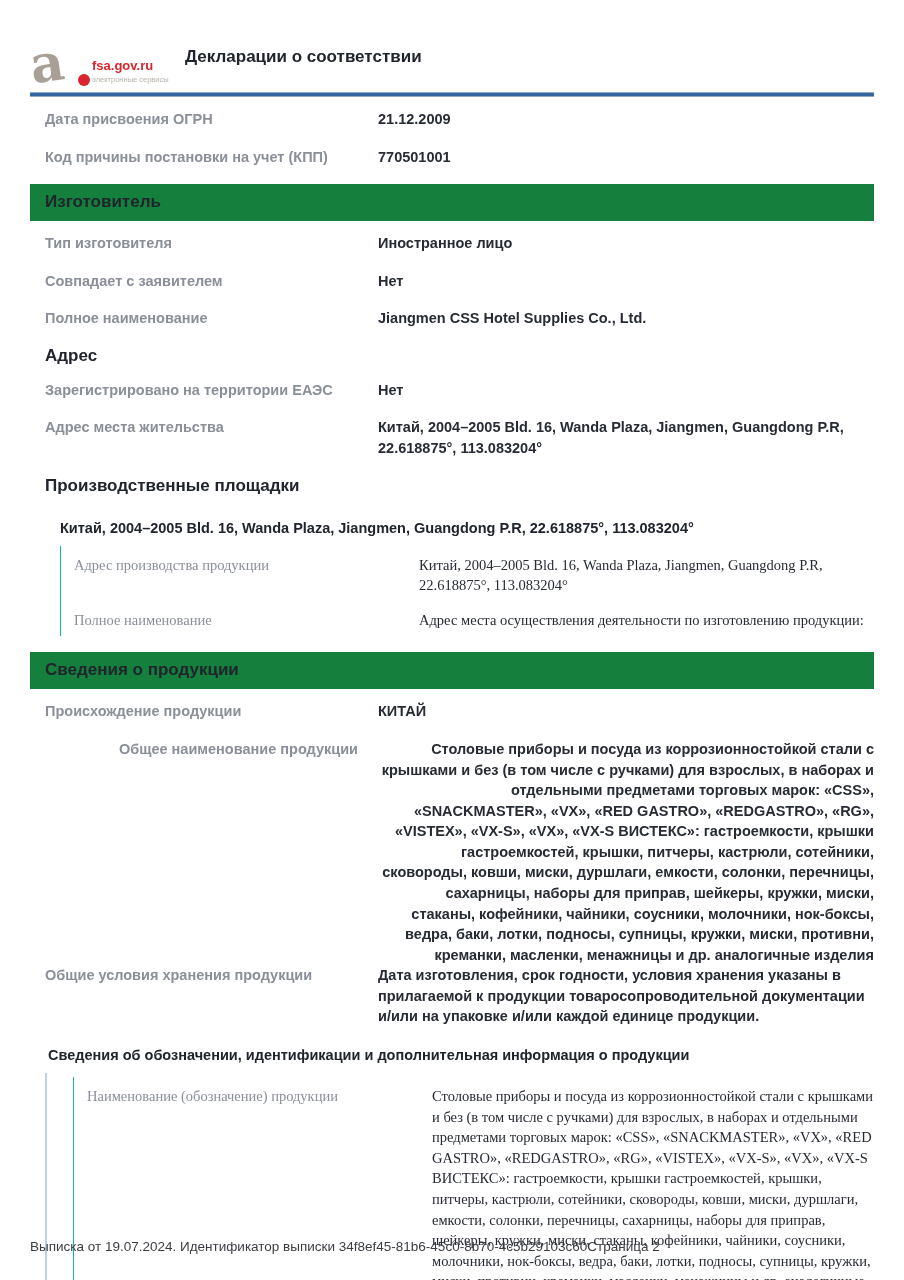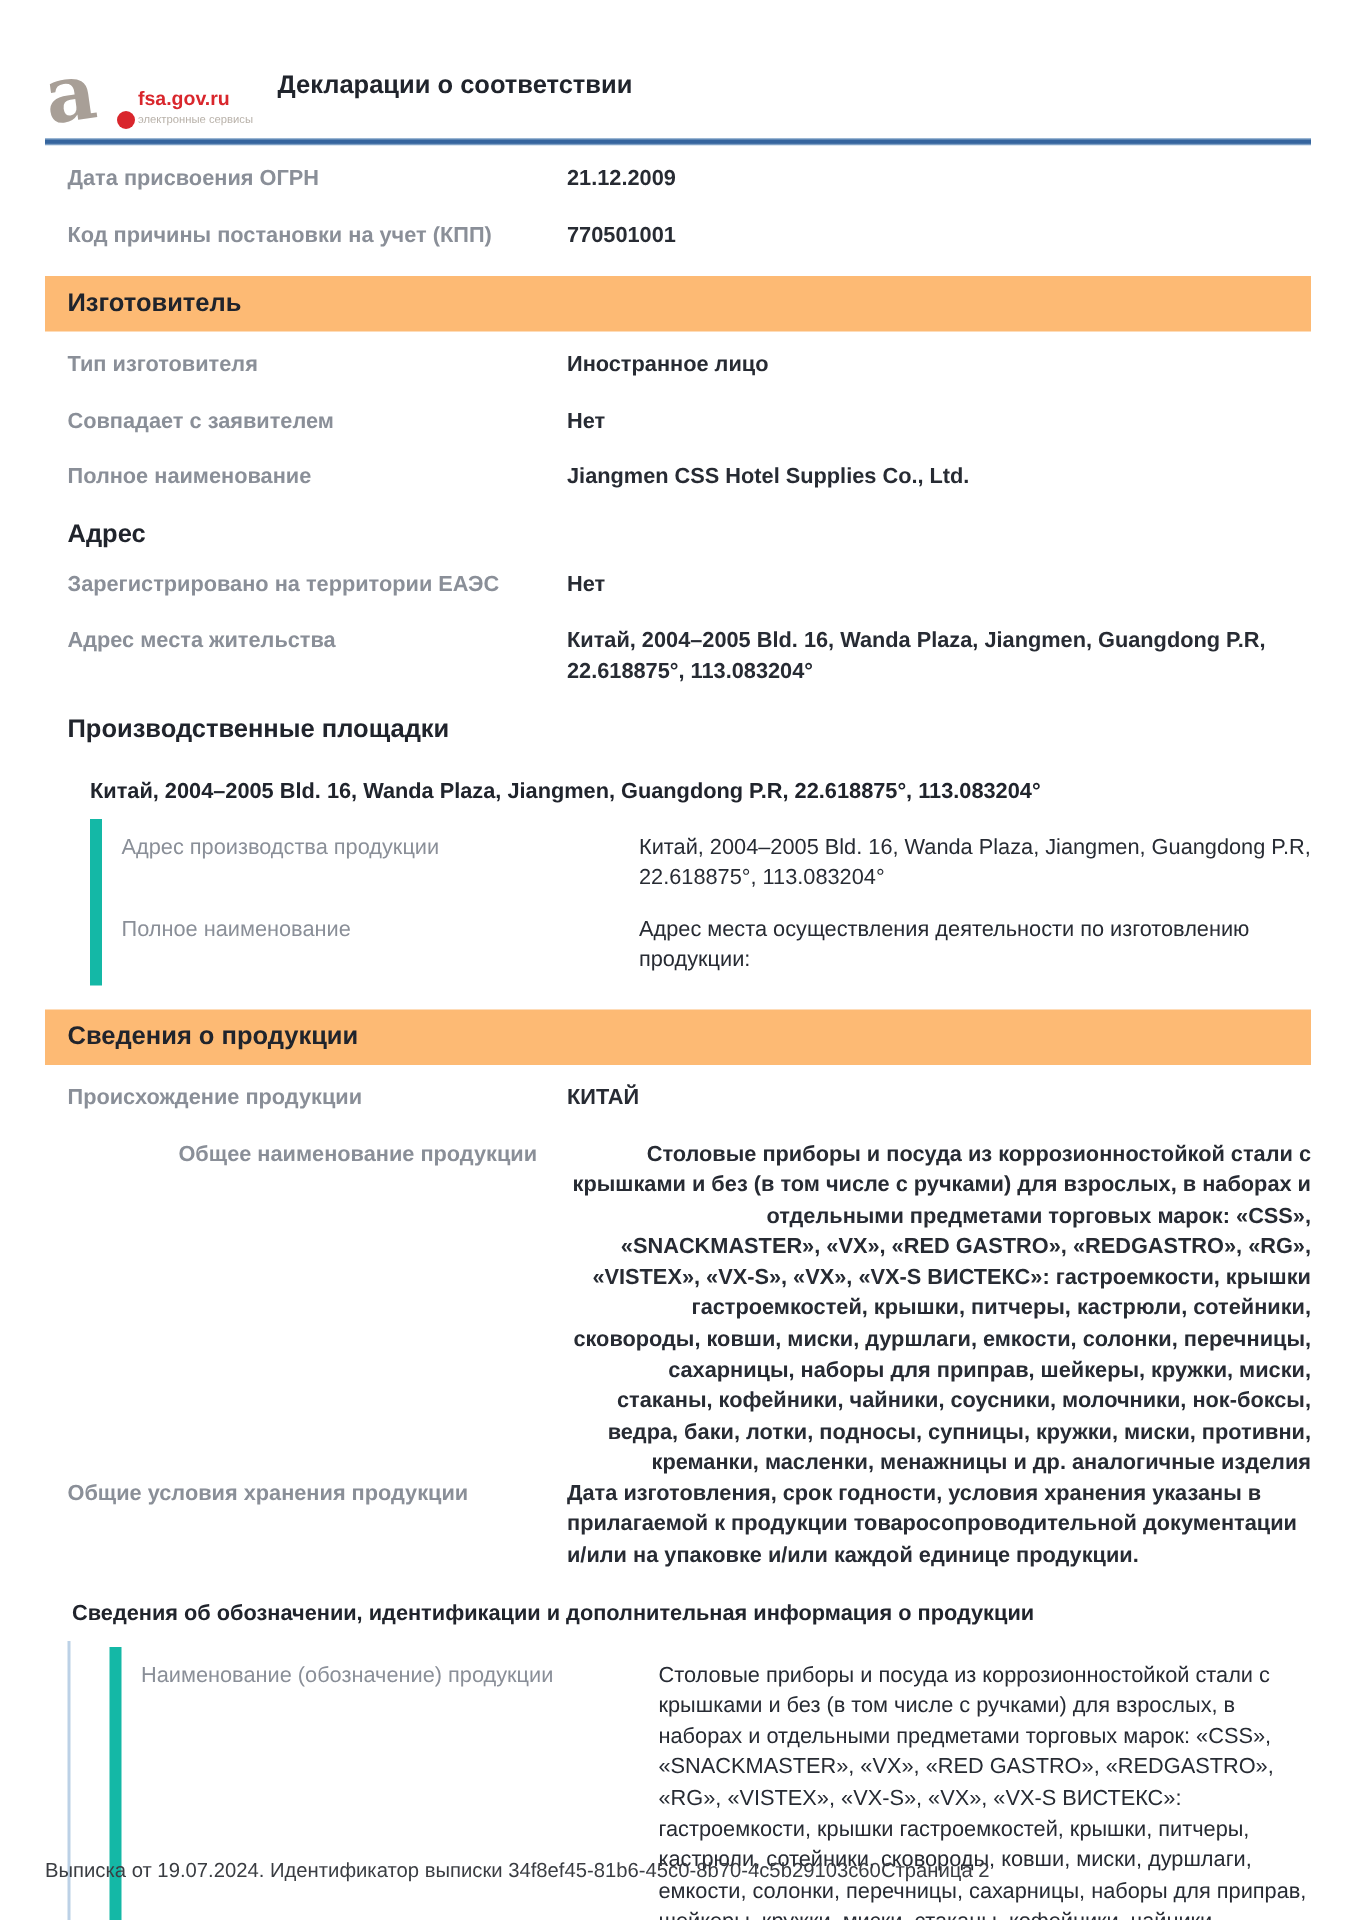--- a/index.html
+++ b/index.html
@@ -21,29 +21,29 @@
   .doc-title { font-size:17px; font-weight:bold; color:#20242c; padding-top:7px; padding-left:2px; }
 
   .blue-line { height:5px; width:844px;
     background:linear-gradient(to bottom,#b7cde2 0%,#35659e 30%,#35659e 70%,#b7cde2 100%); }
 
   
   .row { display:grid; grid-template-columns:333px 1fr; padding:0 0 0 15px; margin:12px 0 17px;font-weight:bold; }
   .row .lbl { color:#8a8f98; font-size:14.5px; line-height:1.42; padding-right:20px; }
   .row .val { color:#272b33; font-size:14.5px; line-height:1.42; white-space:pre-line; }
 
-  .section-header { background:#fdba74; padding:8px 15px 9px; margin:16px 0 4px;
+  .section-header { background:#15803d; padding:8px 15px 9px; margin:16px 0 4px;
     font-size:17px; font-weight:bold; color:#20242c; width:844px; }
 
   .subheader { font-size:17px; font-weight:bold; color:#20242c; padding-left:15px; margin:16px 0 14px; }
   .subheader2 { font-size:14.5px; font-weight:bold; color:#20242c; padding-left:18px; margin:20px 0 10px; }
 
   .site-name { font-size:14.5px; font-weight:bold; color:#20242c; padding-left:30px; margin:24px 0 10px; }
 
-  .indent-block { margin-left:30px; border-left:8px solid #14b8a6; padding:2px 0 2px 13px; }
+  .indent-block { margin-left:30px; border-left:1px solid #14b8a6; padding:2px 0 2px 13px;font-family:Liberation Serif, serif; }
   .indent-block .irow { display:grid; grid-template-columns:345px 1fr; margin:7px 0 14px; }
   .indent-block .irow .lbl { color:#8a8f98; font-size:14.5px; line-height:1.42; padding-right:20px; }
   .indent-block .irow .val { color:#272b33; font-size:14.5px; line-height:1.42; }
 
   .outer-block { margin-left:15px; border-left:2px solid #bcd1e6; padding:4px 0 14px 13px; }
   .outer-block .indent-block { margin-left:13px; }
 
   .footer { position:absolute; left:30px; right:30px; bottom:26px; display:flex;
     justify-content:flex-start; font-size:13.5px; color:#3a3d42; }
 </style>

